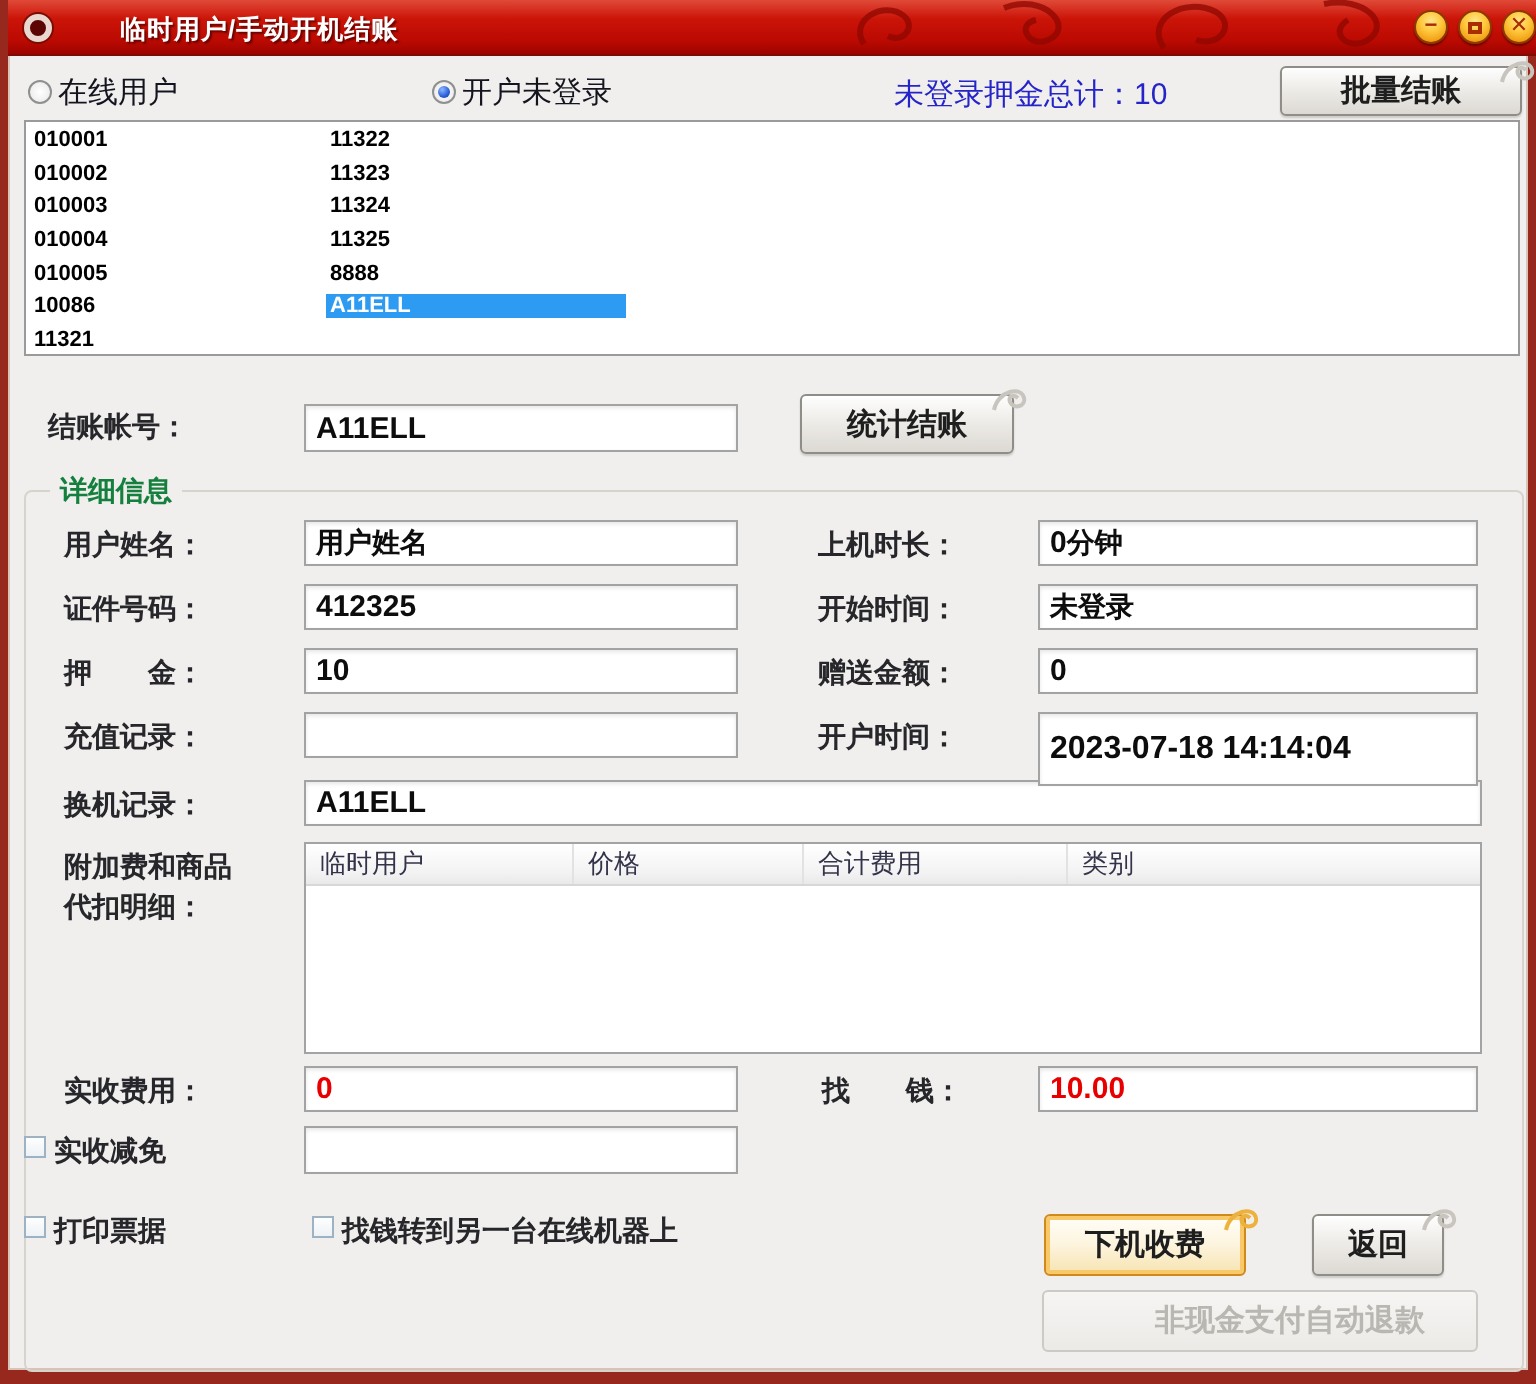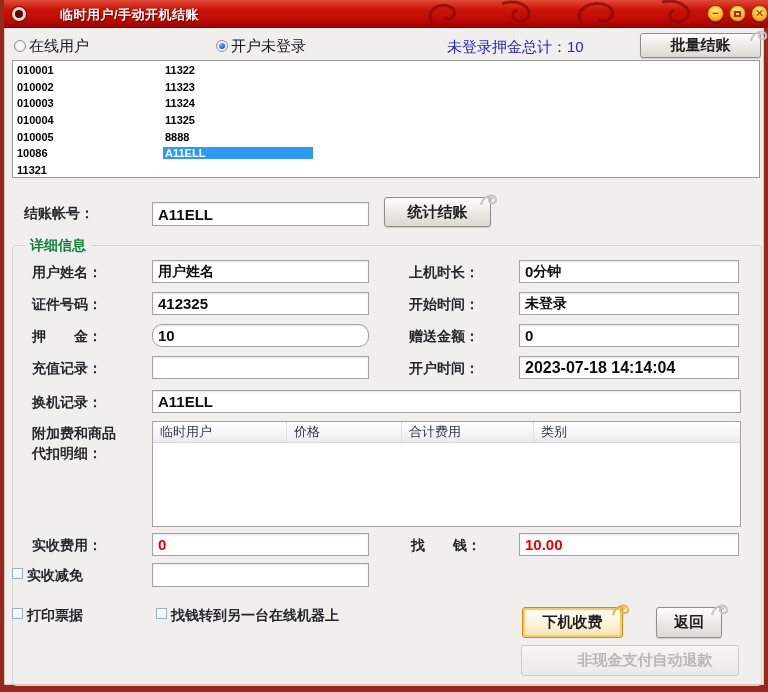--- a/index.html
+++ b/index.html
@@ -153,21 +153,21 @@
     <div class="list-row">
         <span class="cell-account">11321</span>
         <span class="cell-name"></span>
       </div>
   </div>
 
   <span class="label" style="left:20px; top:205px;">结账帐号：</span>
   <div class="field" style="left:148px; top:202px; width:217px; height:24px;">
       <span>A11ELL</span>
     </div>
-  <div class="btn" style="left:380px; top:197px; width:107px; height:30px;font-family:Liberation Serif, serif;">
+  <div class="btn" style="left:396px; top:197px; width:107px; height:30px;font-family:Liberation Serif, serif;">
     <span>统计结账</span>
     <svg class="swirl" width="20" height="16">
         <path class="swirl-path" d="M2 14 C4 4 16 2 17 8 C18 12 12 14 10 10 C9 7 12 6 14 8"></path>
       </svg>
   </div>
 
   <div class="groupbox">
     <span class="group-title">详细信息</span>
   </div>
 
@@ -175,21 +175,21 @@
   <div class="field" style="left:148px; top:260px; width:217px; height:23px;">
       <span class="normal">用户姓名</span>
     </div>
 
   <span class="label" style="left:28px; top:296px;">证件号码：</span>
   <div class="field" style="left:148px; top:292px; width:217px; height:23px;">
       <span>412325</span>
     </div>
 
   <span class="label" style="left:28px; top:328px;">押　　金：</span>
-  <div class="field" style="left:148px; top:324px; width:217px; height:23px;border-radius:10px;">
+  <div class="field" style="left:148px; top:324px; width:217px; height:23px;">
       <span>10</span>
     </div>
 
   <span class="label" style="left:28px; top:360px;">充值记录：</span>
   <div class="field" style="left:148px; top:356px; width:217px; height:23px;">
       <span></span>
     </div>
 
   <span class="label" style="left:28px; top:394px;">换机记录：</span>
   <div class="field" style="left:148px; top:390px; width:589px; height:23px;">
@@ -206,21 +206,21 @@
   <div class="field" style="left:515px; top:292px; width:220px; height:23px;">
       <span class="normal">未登录</span>
     </div>
 
   <span class="label" style="left:405px; top:328px;">赠送金额：</span>
   <div class="field" style="left:515px; top:324px; width:220px; height:23px;">
       <span>0</span>
     </div>
 
   <span class="label" style="left:405px; top:360px;">开户时间：</span>
-  <div class="field" style="left:515px; top:356px; width:220px; height:23px; font-size:16px;">
+  <div class="field" style="left:515px; top:356px; width:220px; height:37px; font-size:16px;">
       <span>2023-07-18 14:14:04</span>
     </div>
 
   <span class="label" style="left:28px; top:425px;">附加费和商品</span>
   <span class="label" style="left:28px; top:445px;">代扣明细：</span>
 
   <div class="sc-table">
     <div class="sc-head">
       <span class="hcell" style="width:134px;">临时用户</span>
       <span class="hcell" style="width:115px;">价格</span>

